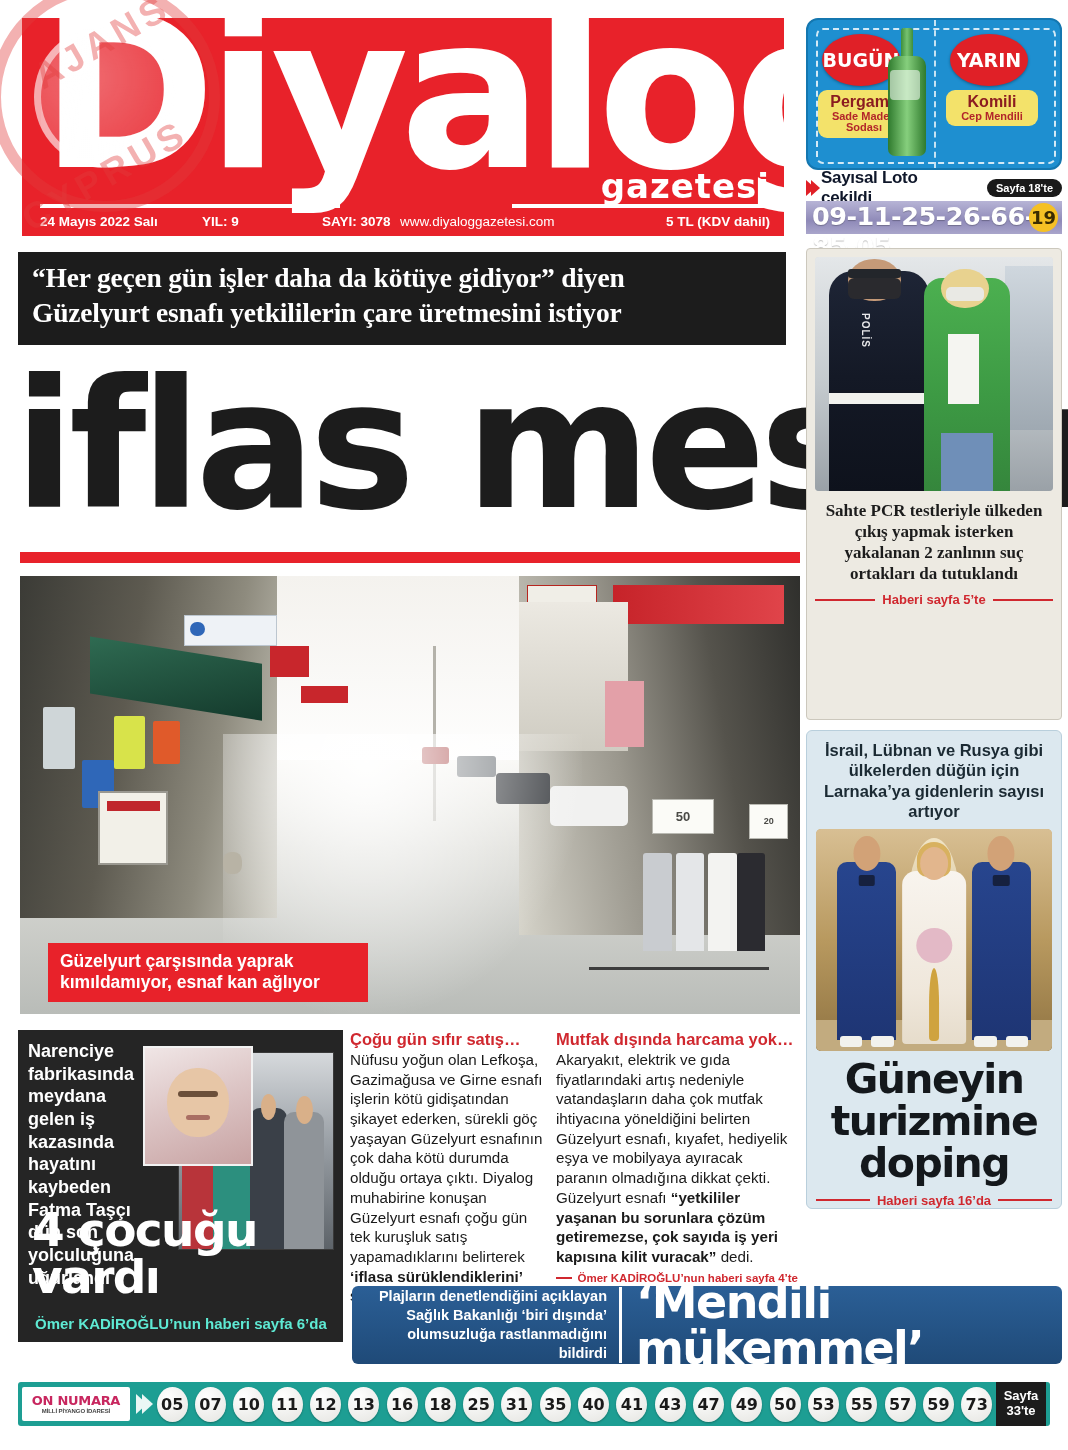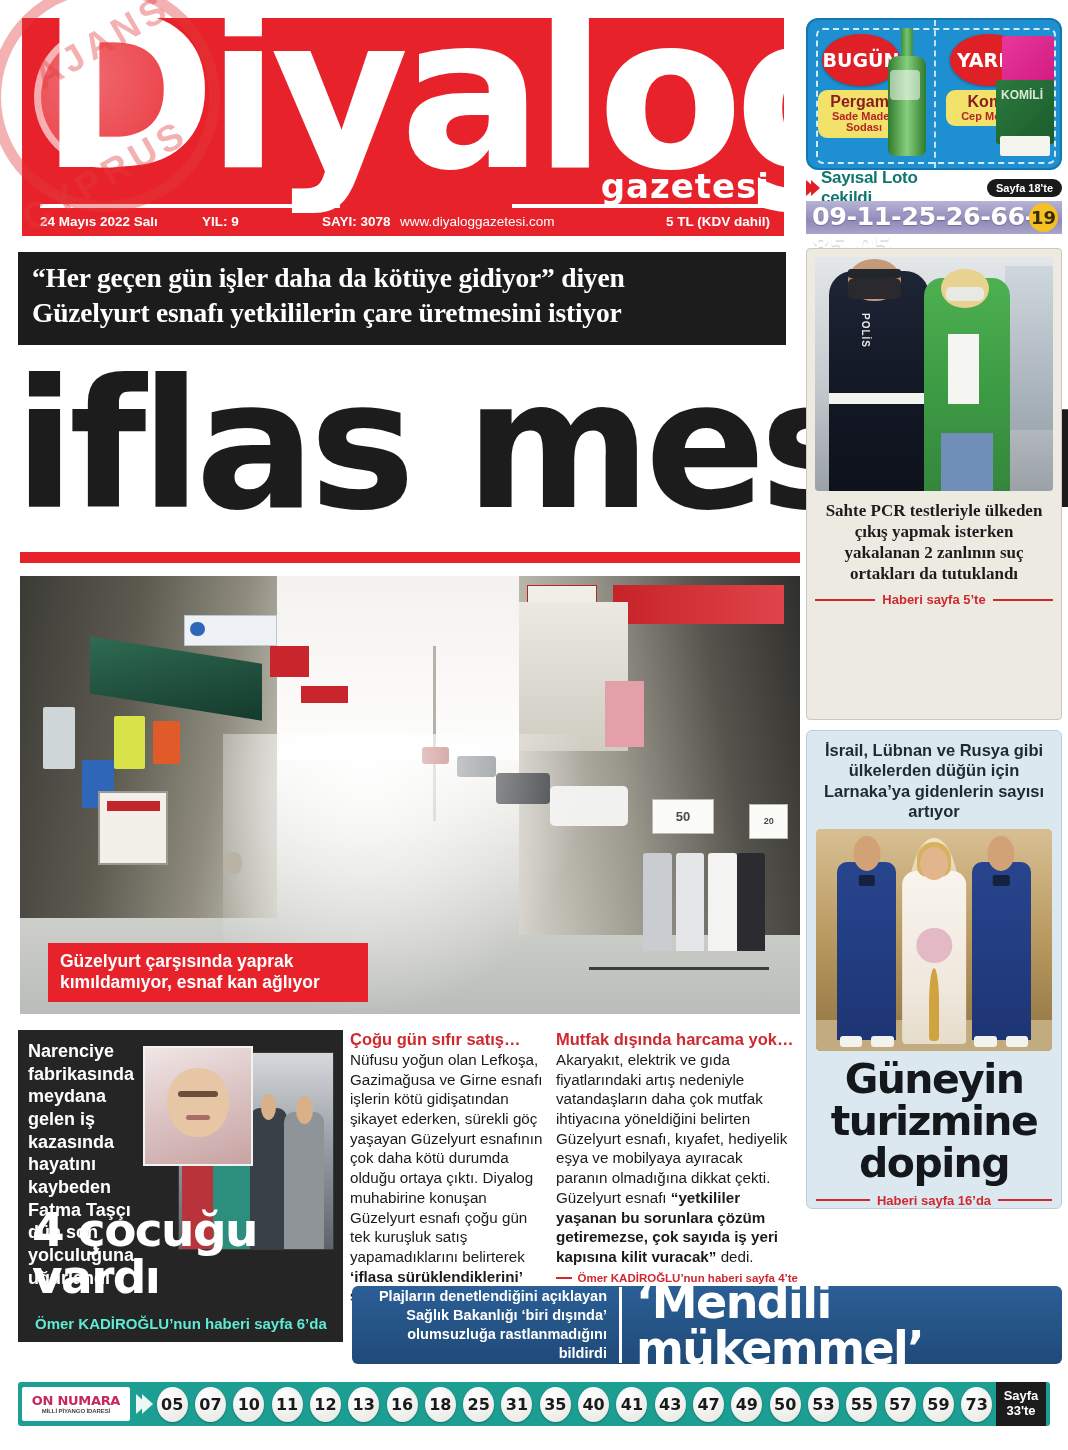--- a/index.html
+++ b/index.html
@@ -136,21 +136,21 @@
   .loto-top {
     position: relative; height: 24px; display: flex; align-items: center; gap: 5px;
   }
   .loto-arrows { display:flex; }
   .loto-arrows i {
     display:block; width:0; height:0; margin-right:-4px;
     border-top: 8px solid transparent; border-bottom: 8px solid transparent;
     border-left: 9px solid #e02027;
   }
   .loto-title {
-    font-size: 17px; font-weight: 700; color: #0f766e; letter-spacing: -0.3px;
+    font-size: 17px; font-weight: 700; color: #0f172a; letter-spacing: -0.3px;
   }
   .loto-dash { flex:1; height:2px; background:#333; margin: 0 3px; }
   .loto-pill {
     background:#1a1a1a; color:#fff; font-size:11px; font-weight:700;
     padding: 3px 9px; border-radius: 11px; white-space: nowrap;
   }
   .loto-nums {
     position:relative; height: 33px; margin-top: 1px;
     background: linear-gradient(180deg,#b7b4d6,#8f8ab8 60%,#a9a5cb);
     display:flex; align-items:flex-start;
@@ -626,27 +626,20 @@
         <div class="bottle-neck"></div>
           <div class="bottle-body"></div>
           <div class="bottle-label"></div>
       </div>
     </div>
     <div class="ad-half right">
       <div class="ad-badge">YARIN</div>
       <div class="ad-label">
         <span class="b1">Komili</span>
         <span class="b2">Cep Mendili</span>
-      </div>
-      <div class="pack">
-        <div class="pack-top"></div>
-        <div class="pack-body">
-            <span class="kt">KOMİLİ</span>
-          </div>
-        <div class="pack-white"></div>
       </div>
     </div>
   </div>
 
   <div class="loto-wrap">
     <div class="loto-top">
       <span class="loto-arrows">
           <i></i>
           <i></i>
         </span>

